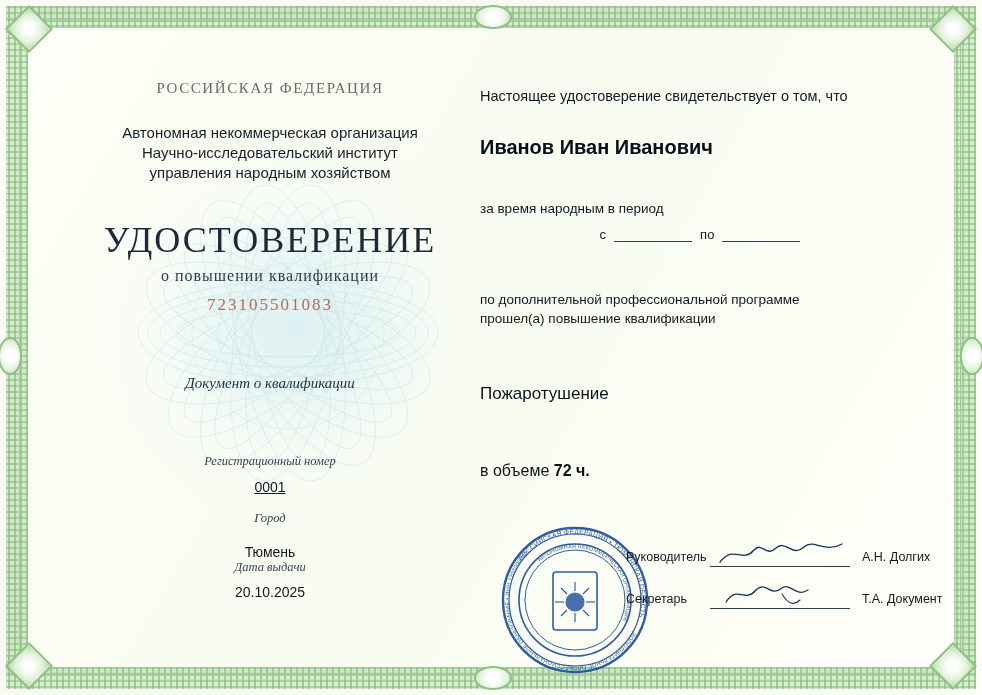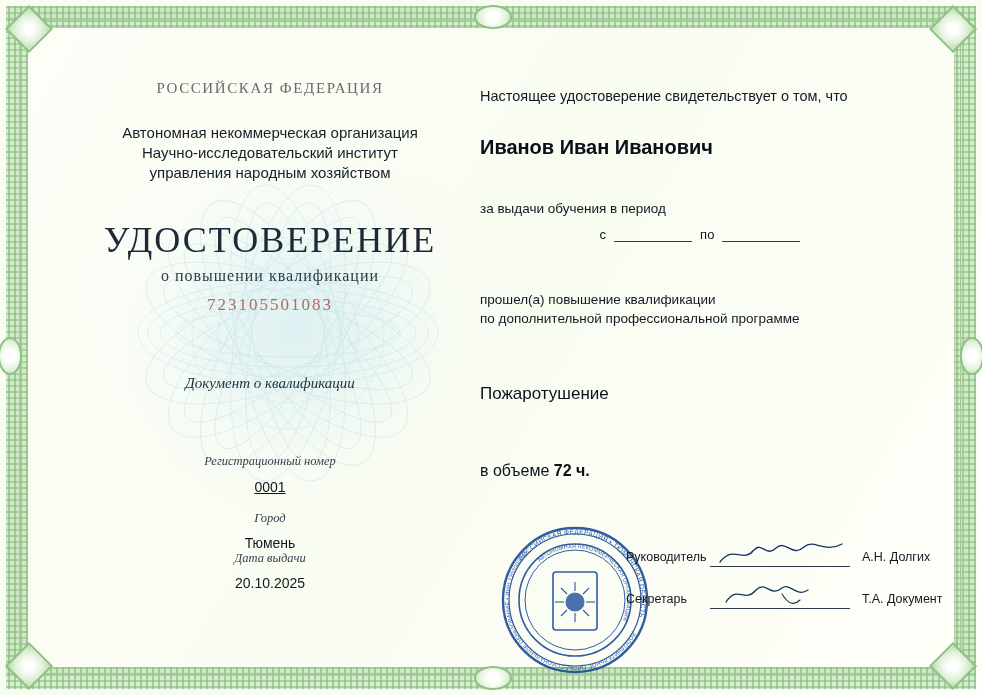--- a/index.html
+++ b/index.html
@@ -159,21 +159,21 @@
     font-size: 12.5px;
     color: #33424f;
   }
   .field-value {
     font-size: 14px;
     color: #10181f;
   }
   .reg-block   { margin-top: 62px; }
   .reg-block .field-value   { margin-top: 10px; text-decoration: underline; }
   .city-block  { margin-top: 16px; }
-  .city-block .field-value  { margin-top: 9px; }
+  .city-block .field-value  { margin-top: 18px; }
   .date-block  { }
   .date-block .field-value  { margin-top: 9px; }
 
   
   .right-col {
     position: absolute;
     left: 440px;
     top: 48px;
     width: 440px;
     color: #10181f;
@@ -372,31 +372,31 @@
         <div class="field-label">Дата выдачи</div>
         <div class="field-value">20.10.2025</div>
       </div>
     </div>
 
     <div class="right-col">
       <div class="attest">Настоящее удостоверение свидетельствует о том, что</div>
 
       <div class="fio">Иванов Иван Иванович</div>
 
-      <div class="period-label">за выдачи обучения в период</div>
+      <div class="period-label">за время народным в период</div>
       <div class="period-line">
         <span>с</span>
         <span class="rule"></span>
         <span>по</span>
         <span class="rule"></span>
       </div>
 
       <div class="passed">
+        <div>по дополнительной профессиональной программе</div>
         <div>прошел(а) повышение квалификации</div>
-        <div>по дополнительной профессиональной программе</div>
       </div>
 
       <div class="program">Пожаротушение</div>
 
       <div class="volume">
         <span>в объеме</span>
         <b>72 ч.</b>
       </div>
     </div>
 

